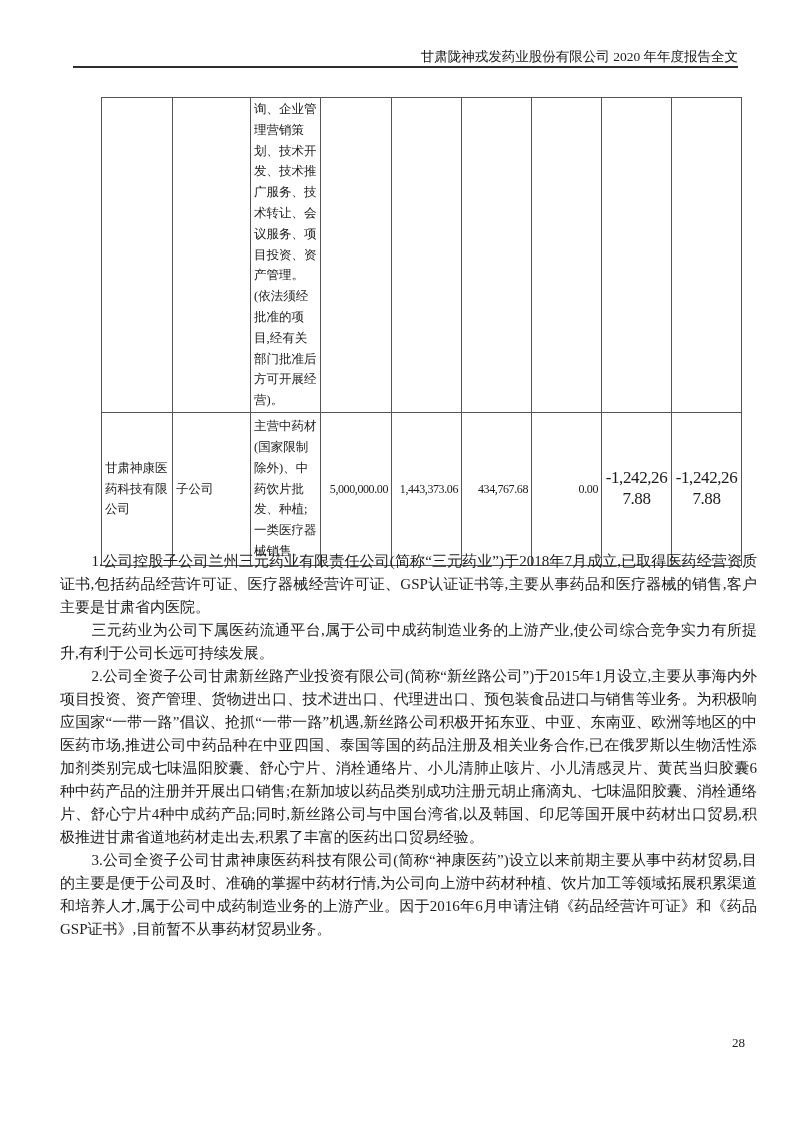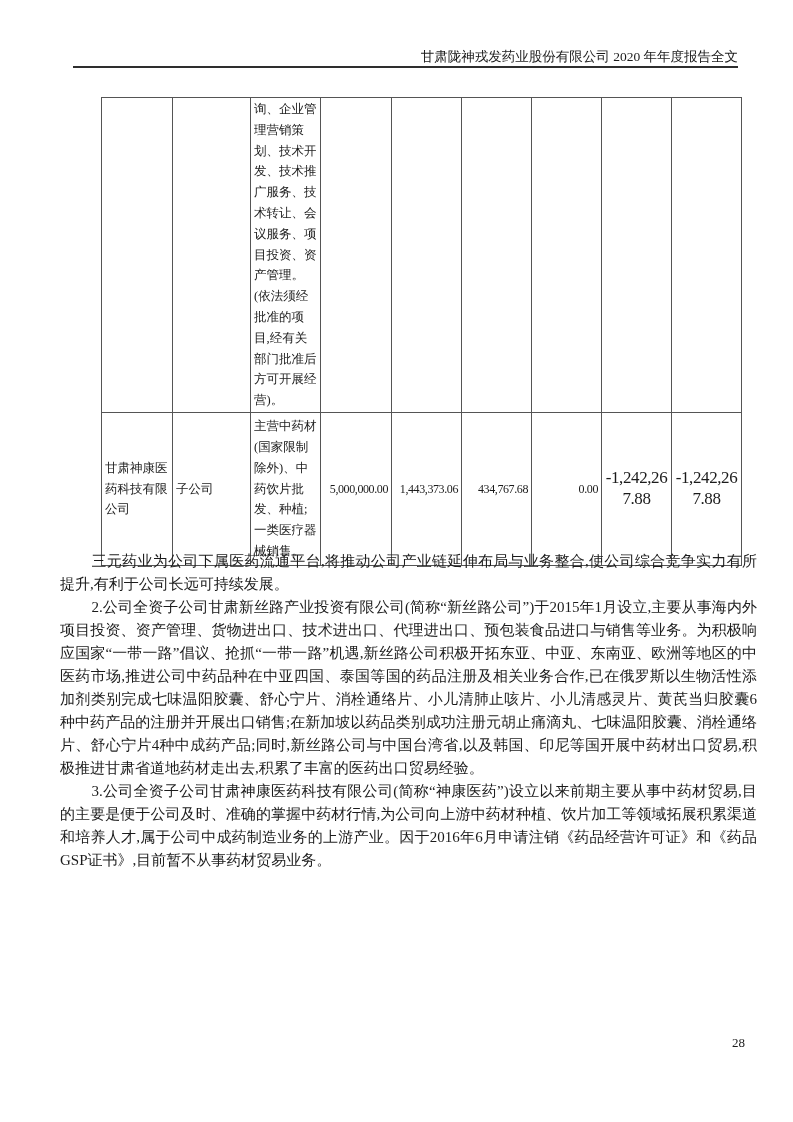--- a/index.html
+++ b/index.html
@@ -124,20 +124,21 @@
         <td class="num">434,767.68</td>
         <td class="num">0.00</td>
         <td class="num-wrap">-1,242,267.88</td>
         <td class="num-wrap">-1,242,267.88</td>
       </tr>
     </tbody>
   </table>
 
   <div class="body-text">
 
-    <p>三元药业为公司下属医药流通平台,将推动公司产业链延伸布局与业务整合,使公司综合竞争实力有所提升,有利于公司长远可持续发展。</p>
+    <p>1.公司控股子公司兰州三元药业有限责任公司(简称“三元药业”)于2018年7月成立,已取得医药经营资质证书,包括药品经营许可证、医疗器械经营许可证、GSP认证证书等,主要从事药品和医疗器械的销售,客户主要是甘肃省内医院。</p>
+    <p>三元药业为公司下属医药流通平台,属于公司中成药制造业务的上游产业,使公司综合竞争实力有所提升,有利于公司长远可持续发展。</p>
     <p>2.公司全资子公司甘肃新丝路产业投资有限公司(简称“新丝路公司”)于2015年1月设立,主要从事海内外项目投资、资产管理、货物进出口、技术进出口、代理进出口、预包装食品进口与销售等业务。为积极响应国家“一带一路”倡议、抢抓“一带一路”机遇,新丝路公司积极开拓东亚、中亚、东南亚、欧洲等地区的中医药市场,推进公司中药品种在中亚四国、泰国等国的药品注册及相关业务合作,已在俄罗斯以生物活性添加剂类别完成七味温阳胶囊、舒心宁片、消栓通络片、小儿清肺止咳片、小儿清感灵片、黄芪当归胶囊6种中药产品的注册并开展出口销售;在新加坡以药品类别成功注册元胡止痛滴丸、七味温阳胶囊、消栓通络片、舒心宁片4种中成药产品;同时,新丝路公司与中国台湾省,以及韩国、印尼等国开展中药材出口贸易,积极推进甘肃省道地药材走出去,积累了丰富的医药出口贸易经验。</p>
     <p>3.公司全资子公司甘肃神康医药科技有限公司(简称“神康医药”)设立以来前期主要从事中药材贸易,目的主要是便于公司及时、准确的掌握中药材行情,为公司向上游中药材种植、饮片加工等领域拓展积累渠道和培养人才,属于公司中成药制造业务的上游产业。因于2016年6月申请注销《药品经营许可证》和《药品GSP证书》,目前暂不从事药材贸易业务。</p>
   </div>
 
   <div class="page-number">28</div>
 
 </div>
 
 </body></html>

